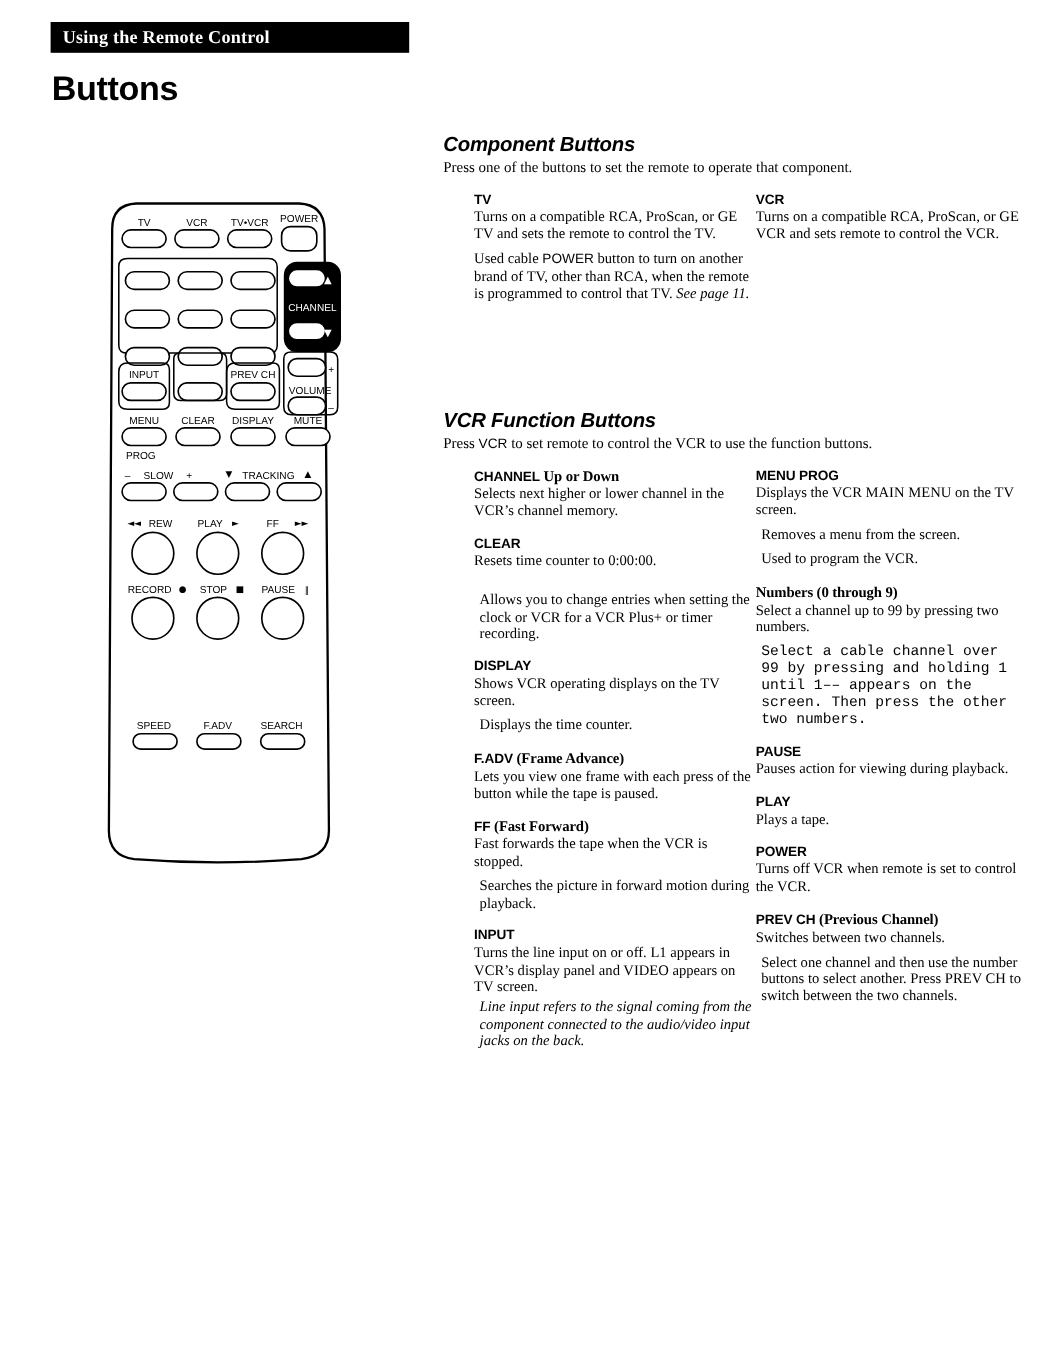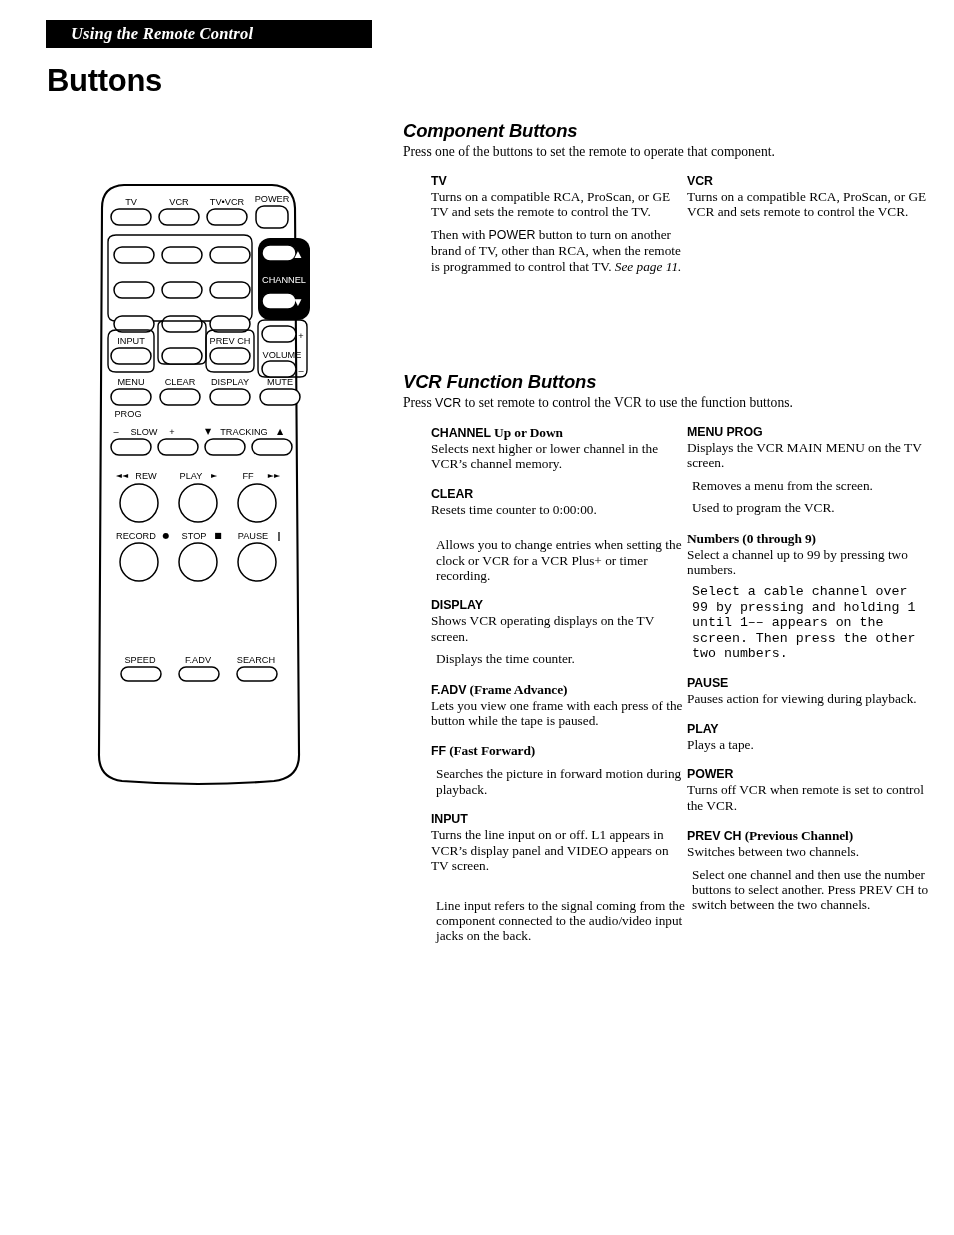--- a/index.html
+++ b/index.html
@@ -18,25 +18,24 @@
   #running-head {
     position: absolute;
     left: 46px; top: 20px;
     width: 326px; height: 28px;
     background: #000;
   }
   #running-head .rh-text {
     display: block;
     color: #fff;
     font-family: "Liberation Serif", "DejaVu Serif", serif;
-    font-style: italic;
     font-weight: bold;
     font-size: 16.5px;
     line-height: 28px;
-    padding-left: 25px;
+    padding-left: 11px;
     letter-spacing: 0.2px;
   }
 
   
   #page-title {
     position: absolute;
     left: 47px; top: 62px;
     font-family: "Liberation Sans", "DejaVu Sans", sans-serif;
     font-weight: bold;
     font-size: 31px;
@@ -252,21 +251,21 @@
 <div id="component-section">
   <div class="h2">Component Buttons</div>
   <p class="lead">Press one of the buttons to set the remote to operate that component.</p>
 
   <div class="cols" style="height:210px;">
     <div class="col-left">
       <div class="entry">
         <div class="term">TV</div>
         <p class="para">Turns on a compatible RCA, ProScan, or GE TV and sets the remote to control the TV.</p>
       </div>
-      <p class="para"><span>Then with </span><span class="sans">POWER</span><span> button to turn on another brand of TV, other than RCA, when the remote is programmed to control that TV. </span><span class="ital">See page 11.</span></p>
+      <p class="para"><span>Used cable </span><span class="sans">POWER</span><span> button to turn on another brand of TV, other than RCA, when the remote is programmed to control that TV. </span><span class="ital">See page 11.</span></p>
     </div>
 
     <div class="col-right">
       <div class="entry">
         <div class="term">VCR</div>
         <p class="para">Turns on a compatible RCA, ProScan, or GE VCR and sets remote to control the VCR.</p>
       </div>
     </div>
   </div>
 </div>
@@ -294,27 +293,28 @@
           <p class="para indent" style="margin-top: 7px;">Displays the time counter.</p>
           <div class="gap"></div>
         </div>
         <div class="entry">
           <div class="term"><span>F.ADV</span><span class="ser"> (Frame Advance)</span></div>
           <p class="para">Lets you view one frame with each press of the button while the tape is paused.</p>
           <div class="gap"></div>
         </div>
         <div class="entry">
           <div class="term"><span>FF</span><span class="ser"> (Fast Forward)</span></div>
+          <p class="para">Fast forwards the tape when the VCR is stopped.</p>
           <p class="para indent" style="margin-top: 7px;">Searches the picture in forward motion during playback.</p>
           <div class="gap"></div>
         </div>
         <div class="entry">
           <div class="term"><span>INPUT</span></div>
           <p class="para">Turns the line input on or off. L1 appears in VCR’s display panel and VIDEO appears on TV screen.</p>
-          <p class="para indent" style="margin-top: 24px;">Line input refers to the signal coming from the component connected to the audio/video input jacks on the back.</p>
+          <p class="para indent" style="margin-top: 3px; font-style: italic;">Line input refers to the signal coming from the component connected to the audio/video input jacks on the back.</p>
           <div class="gap"></div>
         </div>
       </div>
     <div class="col-right" id="vcr-col-right">
         <div class="entry">
           <div class="term"><span>MENU PROG</span></div>
           <p class="para">Displays the VCR MAIN MENU on the TV screen.</p>
           <p class="para indent" style="margin-top: 7px;">Removes a menu from the screen.</p>
           <p class="para indent" style="margin-top: 7px;">Used to program the VCR.</p>
           <div class="gap"></div>

